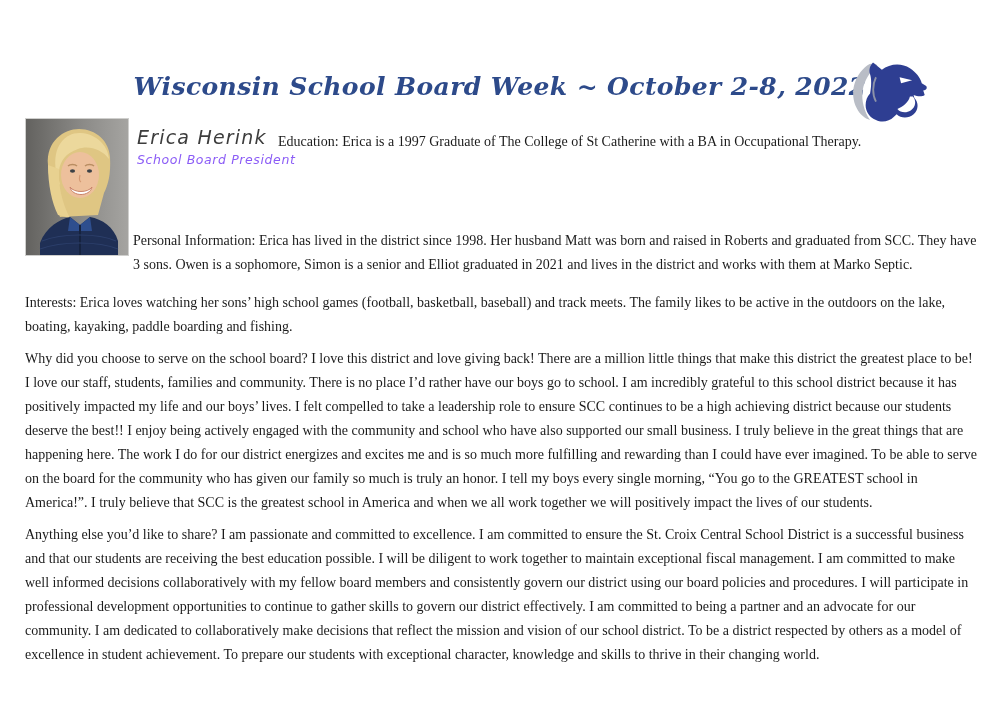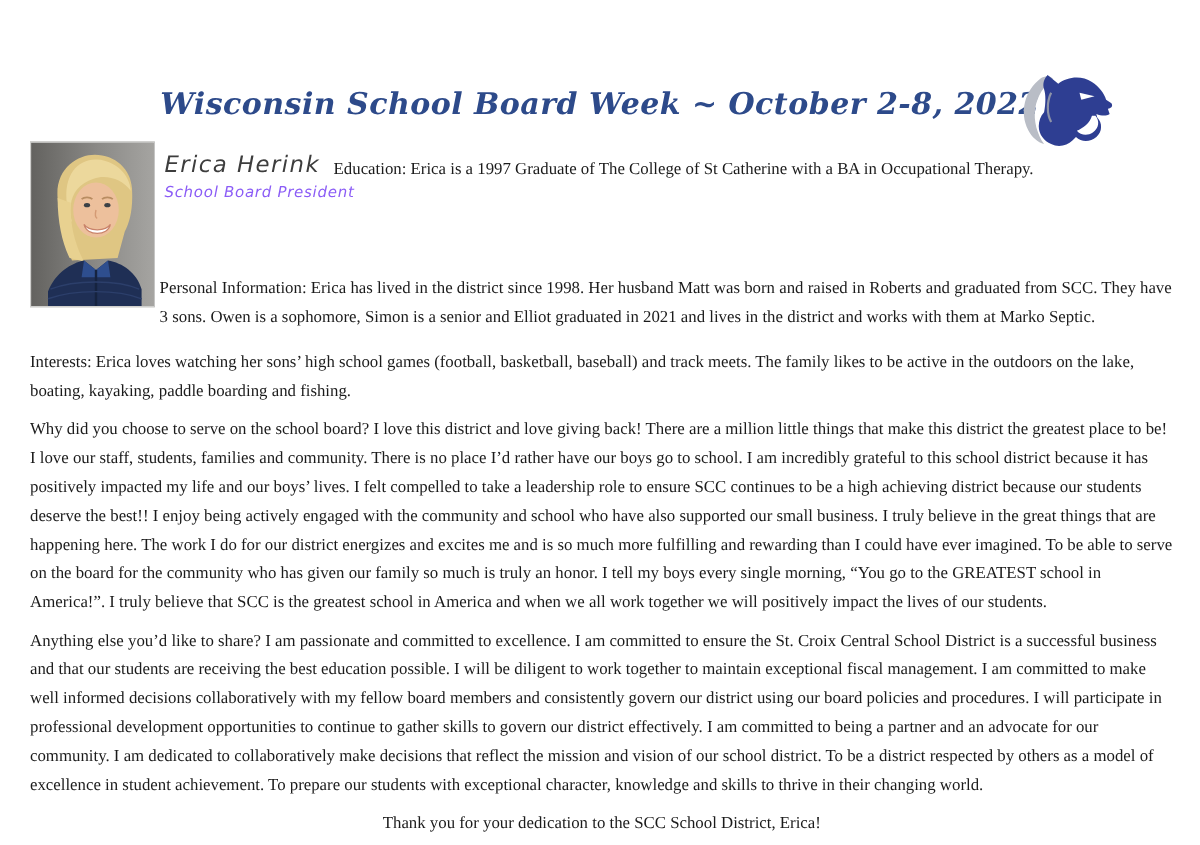--- a/index.html
+++ b/index.html
@@ -161,16 +161,15 @@
   <div class="edu-work bodytext">
     <p class="edu">Education: Erica is a 1997 Graduate of The College of St Catherine with a BA in Occupational Therapy.</p>
   </div>
 
   <p class="personal bodytext">Personal Information: Erica has lived in the district since 1998. Her husband Matt was born and raised in Roberts and graduated from SCC. They have 3 sons. Owen is a sophomore, Simon is a senior and Elliot graduated in 2021 and  lives in the district and works with them at Marko Septic.</p>
 
   <div class="flowtext">
     <p>Interests: Erica loves watching her sons’ high school games (football, basketball, baseball) and track meets. The family likes to be active in the outdoors on the lake, boating, kayaking, paddle boarding and fishing.</p>
     <p>Why did you choose to serve on the school board? I love this district and love giving back! There are a million little things that make this district the greatest place to be! I love our staff, students, families and community. There is no place I’d rather have our boys go to school. I am incredibly grateful to this school district because it has positively impacted my life and our boys’ lives. I felt compelled to take a leadership role to ensure SCC continues to be a high achieving district because our students deserve the best!! I enjoy being actively engaged with the community and school who have also supported our small business. I truly believe in the great things that are happening here. The work I do for our district energizes and excites me and is so much more fulfilling and rewarding than I could have ever imagined. To be able to serve on the board for the community who has given our family so much is truly an honor. I tell my boys every single morning, “You go to the GREATEST school in America!”. I truly believe that SCC is the greatest school in America and when we all work together we will positively impact the lives of our students.</p>
     <p>Anything else you’d like to share? I am passionate and committed to excellence. I am committed to ensure the St. Croix Central School District is a successful business and that our students are receiving the best education possible. I will be diligent to work together to maintain exceptional fiscal management. I am committed to make well informed decisions collaboratively with my fellow board members and consistently govern our district using our board policies and procedures. I will participate in professional development opportunities to continue to gather skills to govern our district effectively. I am committed to being a partner and an advocate for our community. I am dedicated to collaboratively make decisions that reflect the mission and vision of our school district. To be a district respected by others as a model of excellence in student achievement. To prepare our students with exceptional character, knowledge and skills to thrive in their changing world.</p>
-    <p class="closing">Thank you for your dedication to the SCC School District, Erica!</p>
   </div>
 
 </div>
 
 </body></html>

